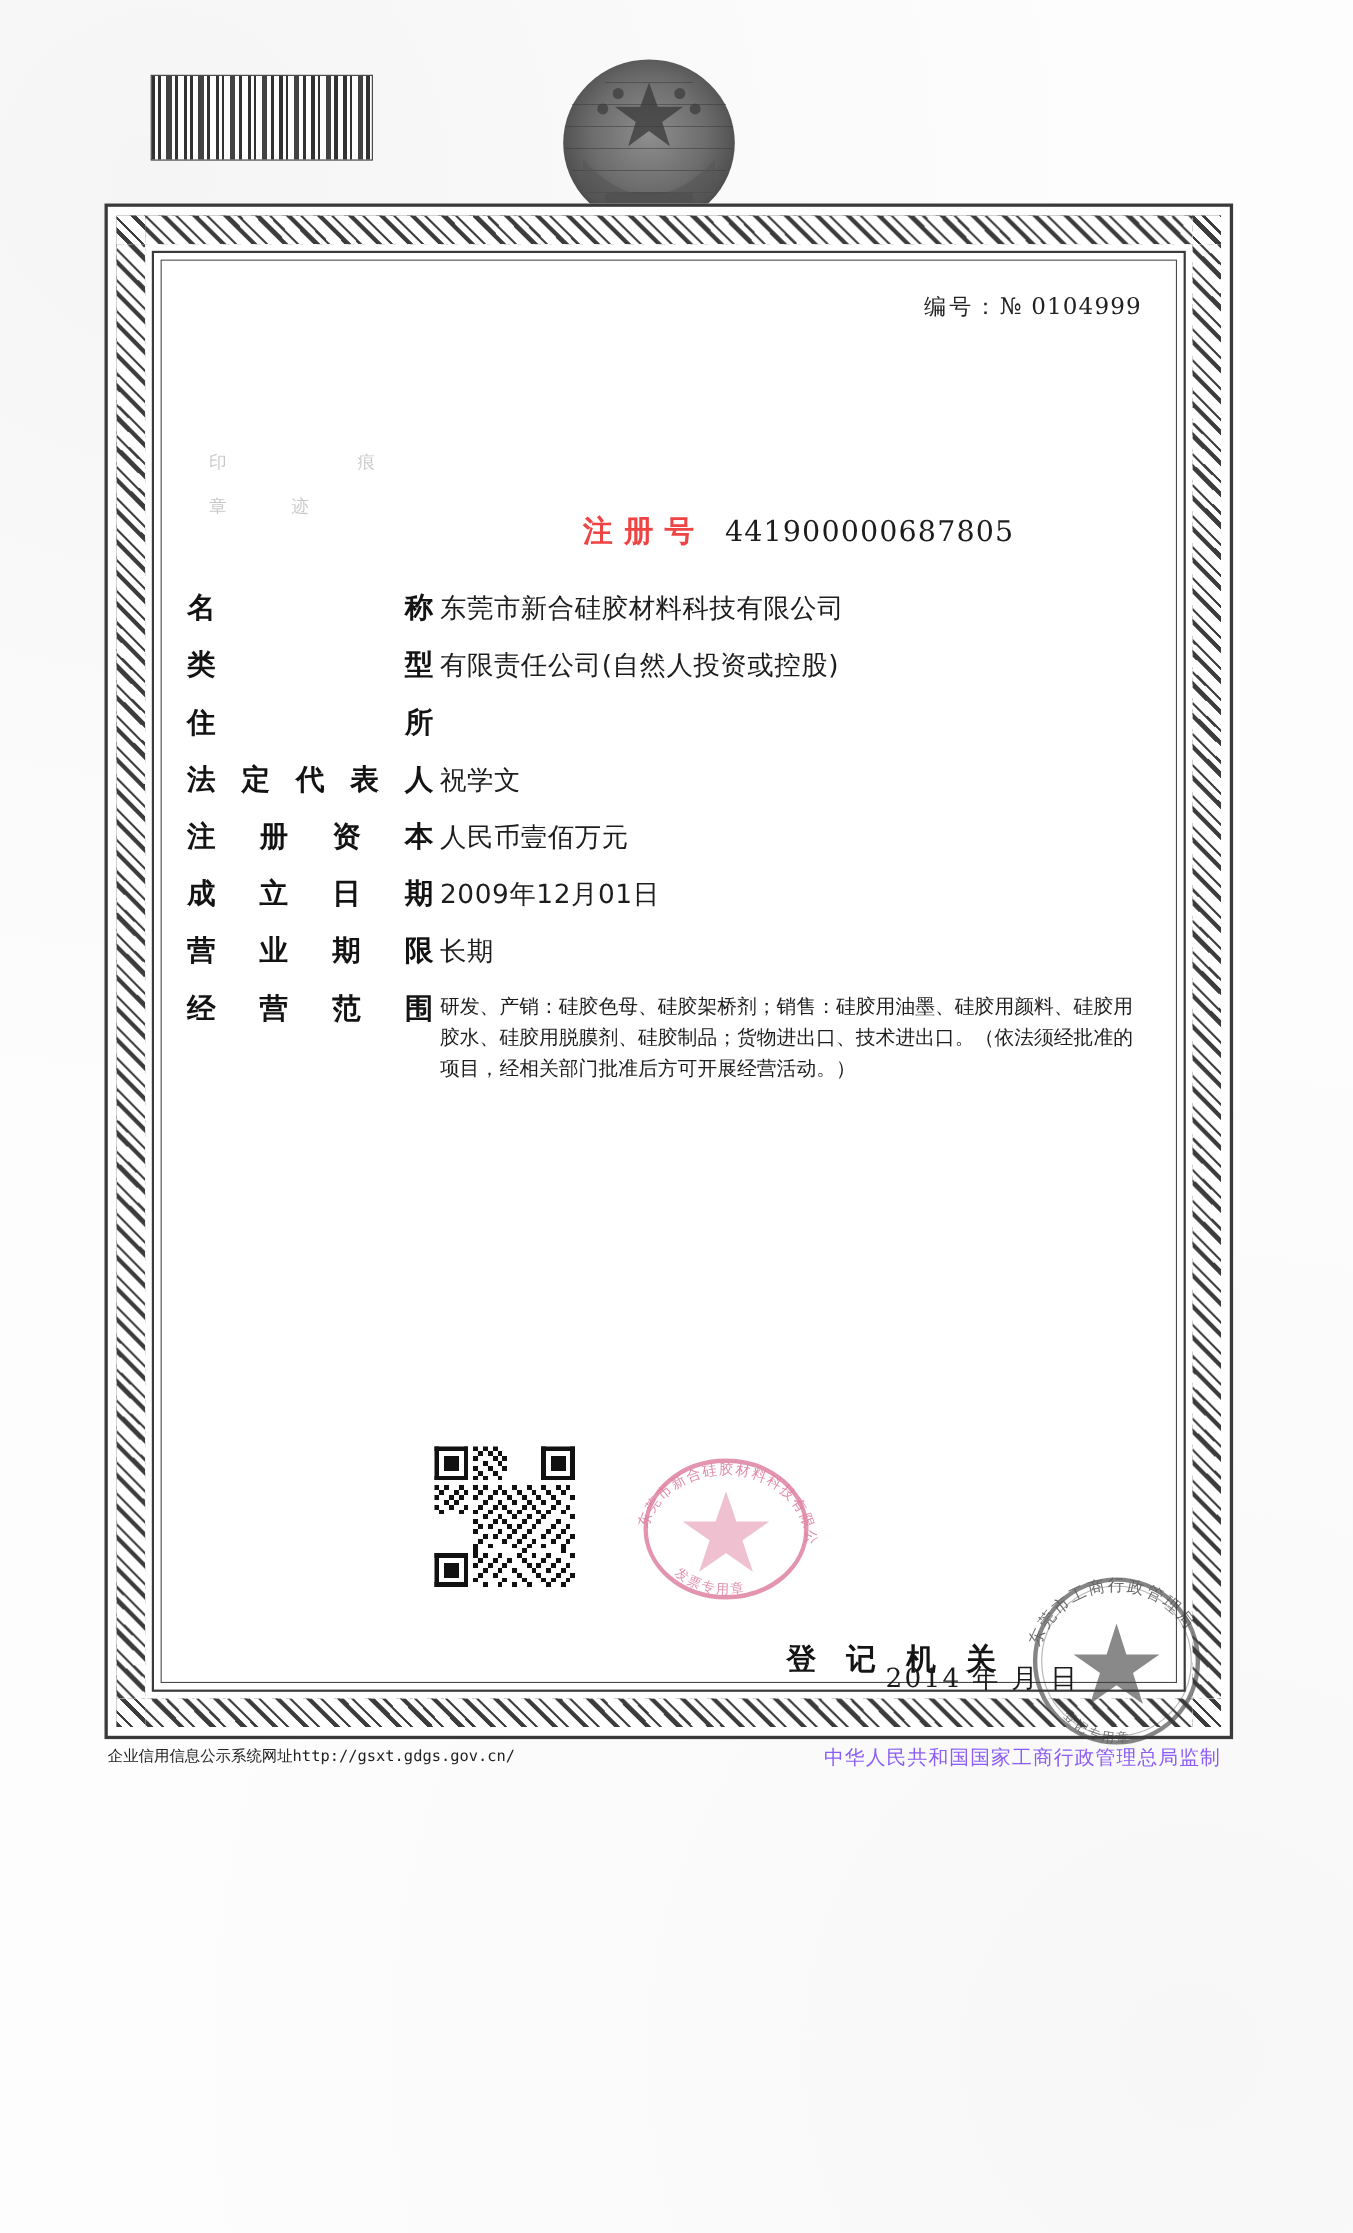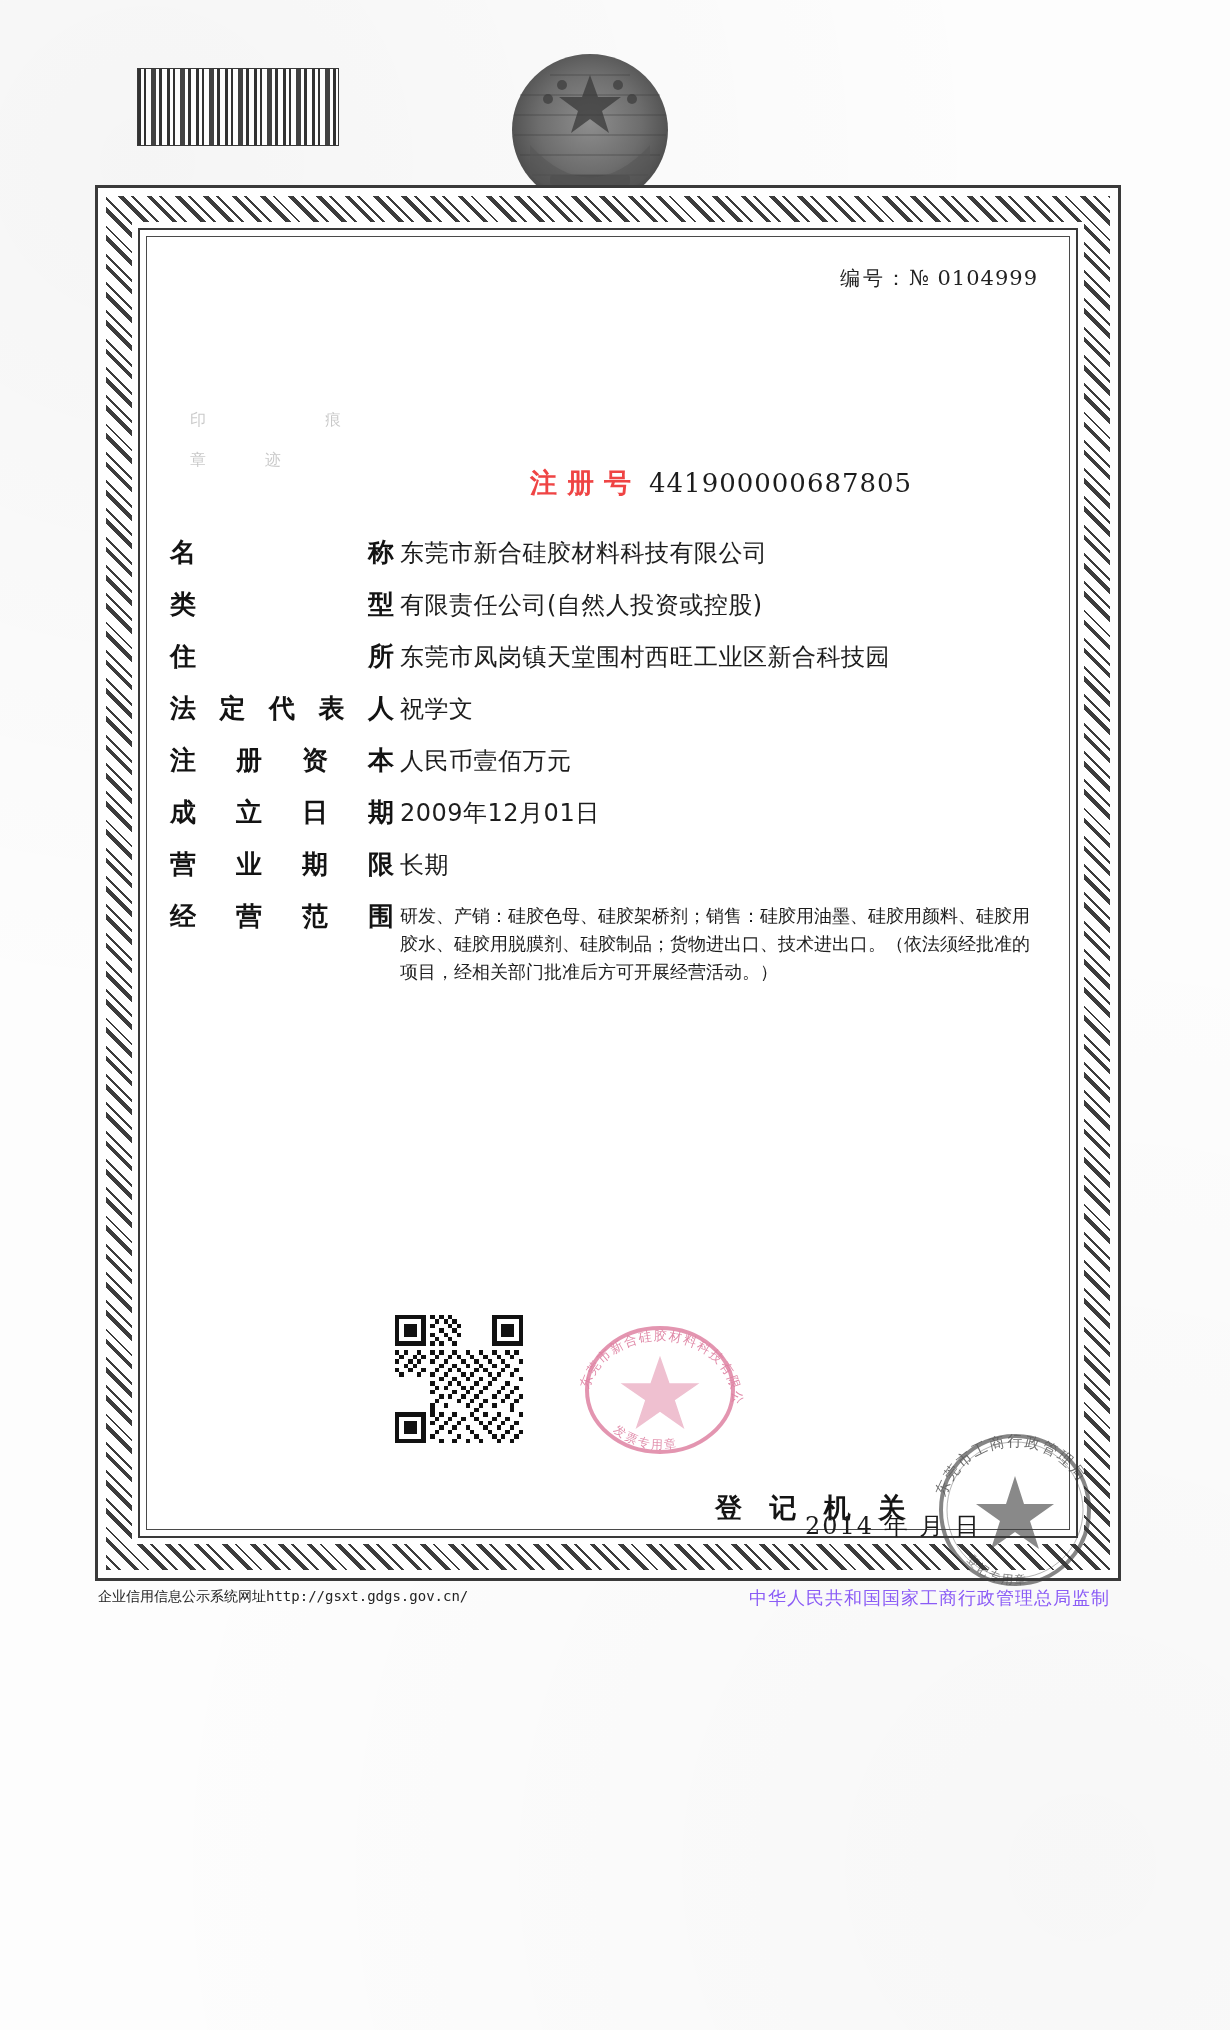--- a/index.html
+++ b/index.html
@@ -153,21 +153,21 @@
     display: flex;
     align-items: baseline;
   }
   .reg-label {
     font-size: 27px;
     font-weight: bold;
     letter-spacing: 10px;
     color: #ef4444;
   }
   .reg-value {
-    margin-left: 8px;
+    margin-left: 18px;
     font-family: "DejaVu Serif", "Liberation Serif", serif;
     font-size: 26px;
     letter-spacing: 1px;
     color: #1c1c1c;
   }
 
   
   .fields {
     position: absolute;
     left: 20px;
@@ -359,21 +359,20 @@
           <span>型</span>
         </div>
         <div class="field-value">有限责任公司(自然人投资或控股)</div>
       </div>
 
       <div class="field">
         <div class="field-label">
           <span>住</span>
           <span>所</span>
         </div>
-        <div class="field-value">东莞市凤岗镇天堂围村西旺工业区新合科技园</div>
       </div>
 
       <div class="field">
         <div class="field-label">
           <span>法</span>
           <span>定</span>
           <span>代</span>
           <span>表</span>
           <span>人</span>
         </div>

